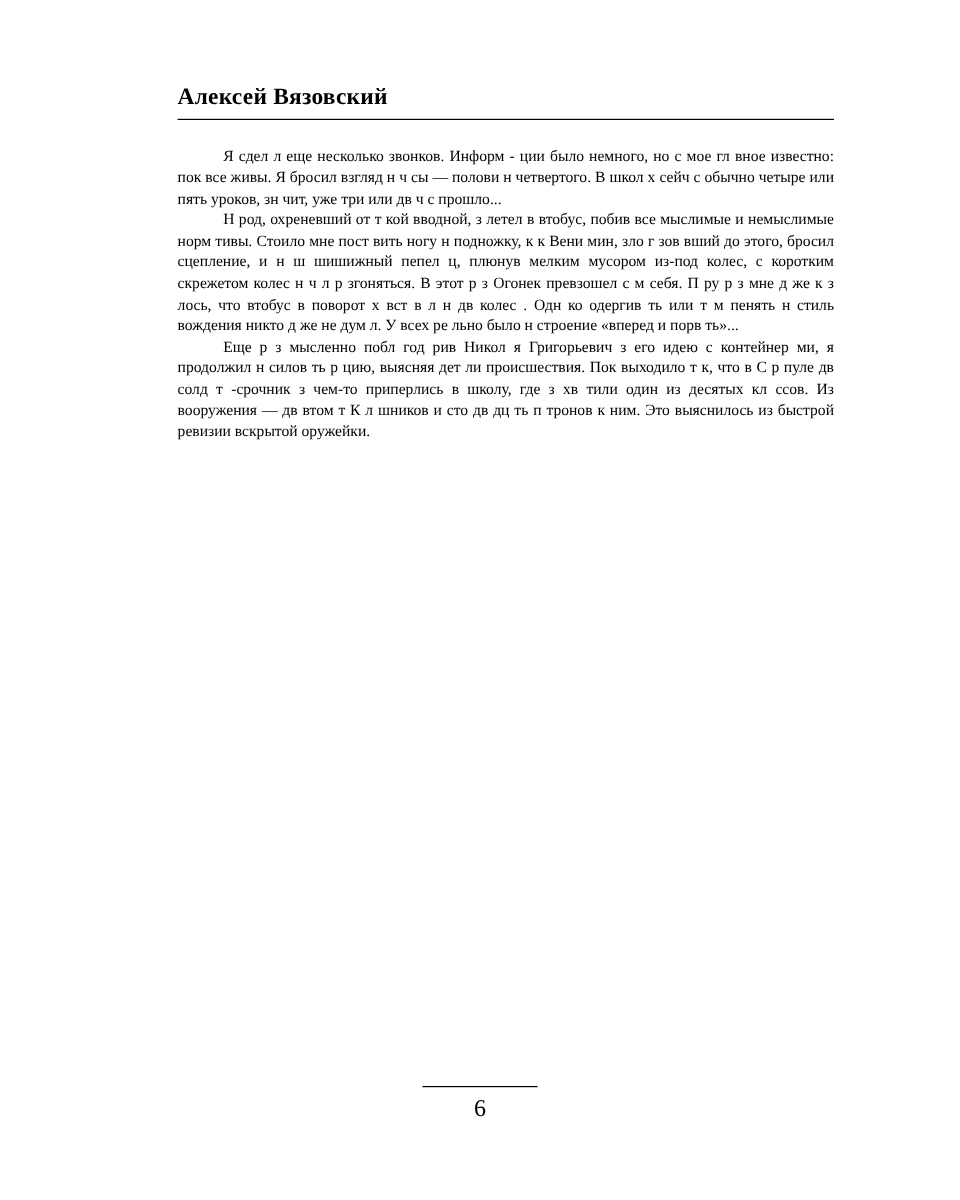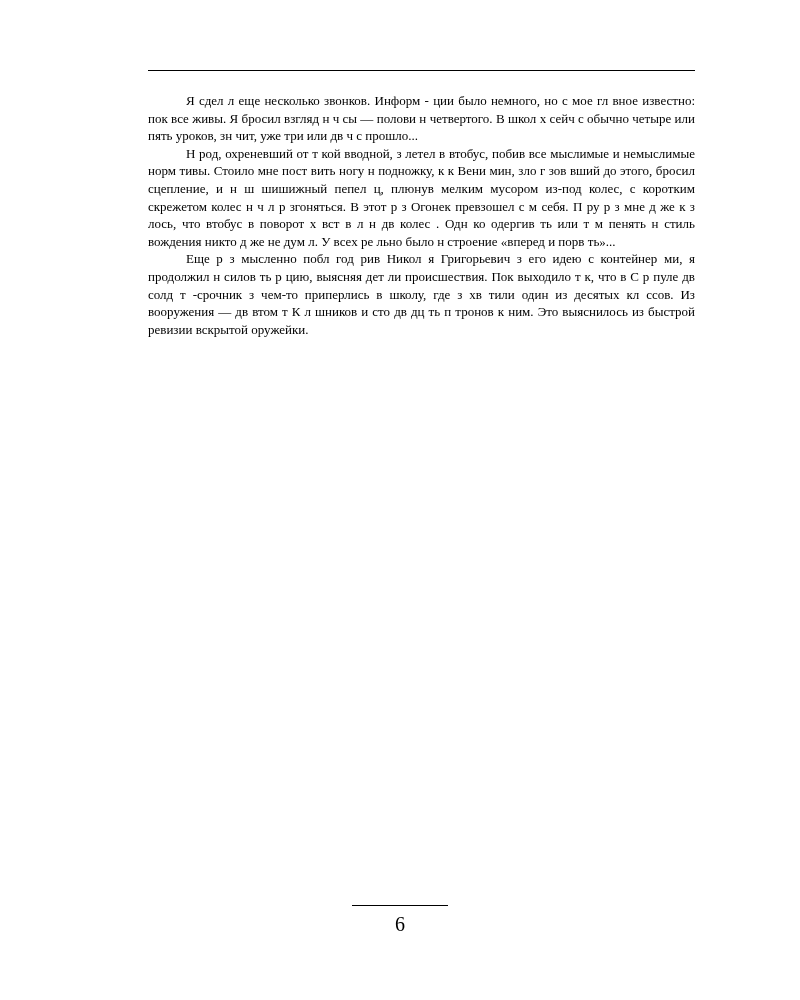--- a/index.html
+++ b/index.html
@@ -64,20 +64,21 @@
   .page-number {
     font-size: 20px;
     line-height: 1.2;
   }
 </style>
 </head>
 <body>
 
 <div class="page">
 
+  <div class="running-head">Алексей Вязовский</div>
   <hr class="head-rule">
 
   <div class="body-text">
     <p>Я сдел л еще несколько звонков. Информ - ции было немного, но с мое гл вное известно: пок  все живы. Я бросил взгляд н  ч сы — полови н четвертого. В школ х сейч с обычно четыре или пять уроков, зн чит, уже три или дв  ч с прошло...</p>
     <p>Н род, охреневший от т кой вводной, з летел в  втобус, побив все мыслимые и немыслимые норм тивы. Стоило мне пост вить ногу н  подножку, к к Вени мин, зло г зов вший до этого, бросил сцепление, и н ш шишижный пепел ц, плюнув мелким мусором из-под колес, с коротким скрежетом колес н ч л р згоняться. В этот р з Огонек превзошел с м себя. П ру р з мне д же к з лось, что  втобус в поворот х вст в л н  дв  колес . Одн ко одергив ть или т м пенять н  стиль вождения никто д же не дум л. У всех ре льно было н строение «вперед и порв ть»...</p>
     <p>Еще р з мысленно побл год рив Никол я Григорьевич  з  его идею с контейнер ми, я продолжил н силов ть р цию, выясняя дет ли происшествия. Пок  выходило т к, что в С р пуле дв  солд т -срочник  з  чем-то приперлись в школу, где з хв тили один из десятых кл ссов. Из вооружения — дв   втом т  К л шников  и сто дв дц ть п тронов к ним. Это выяснилось из быстрой ревизии вскрытой оружейки.</p>
   </div>
 
   <div class="footer">
     <hr class="foot-rule">

